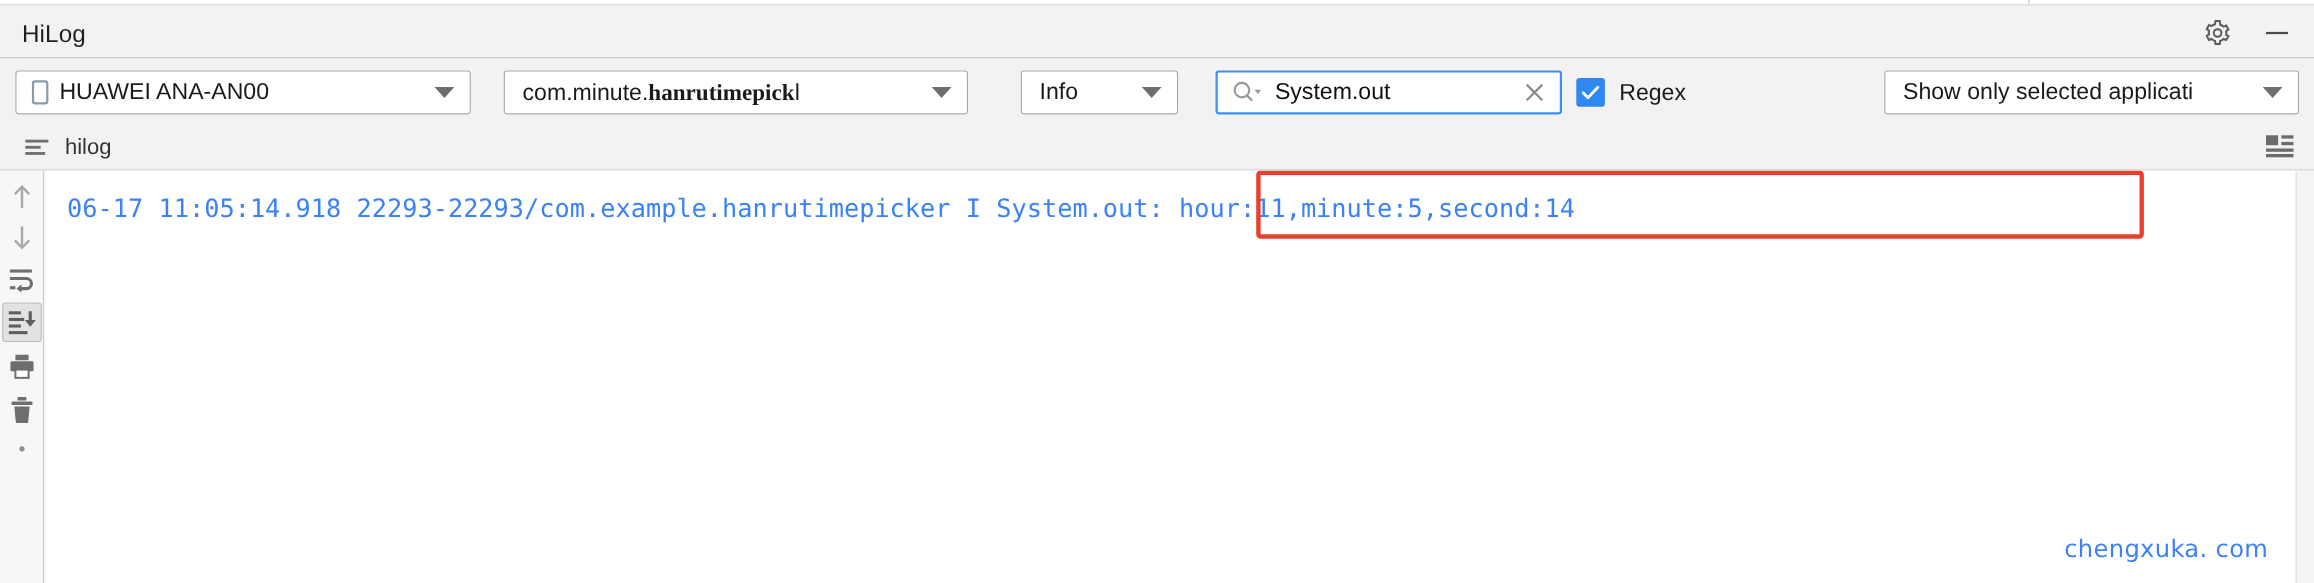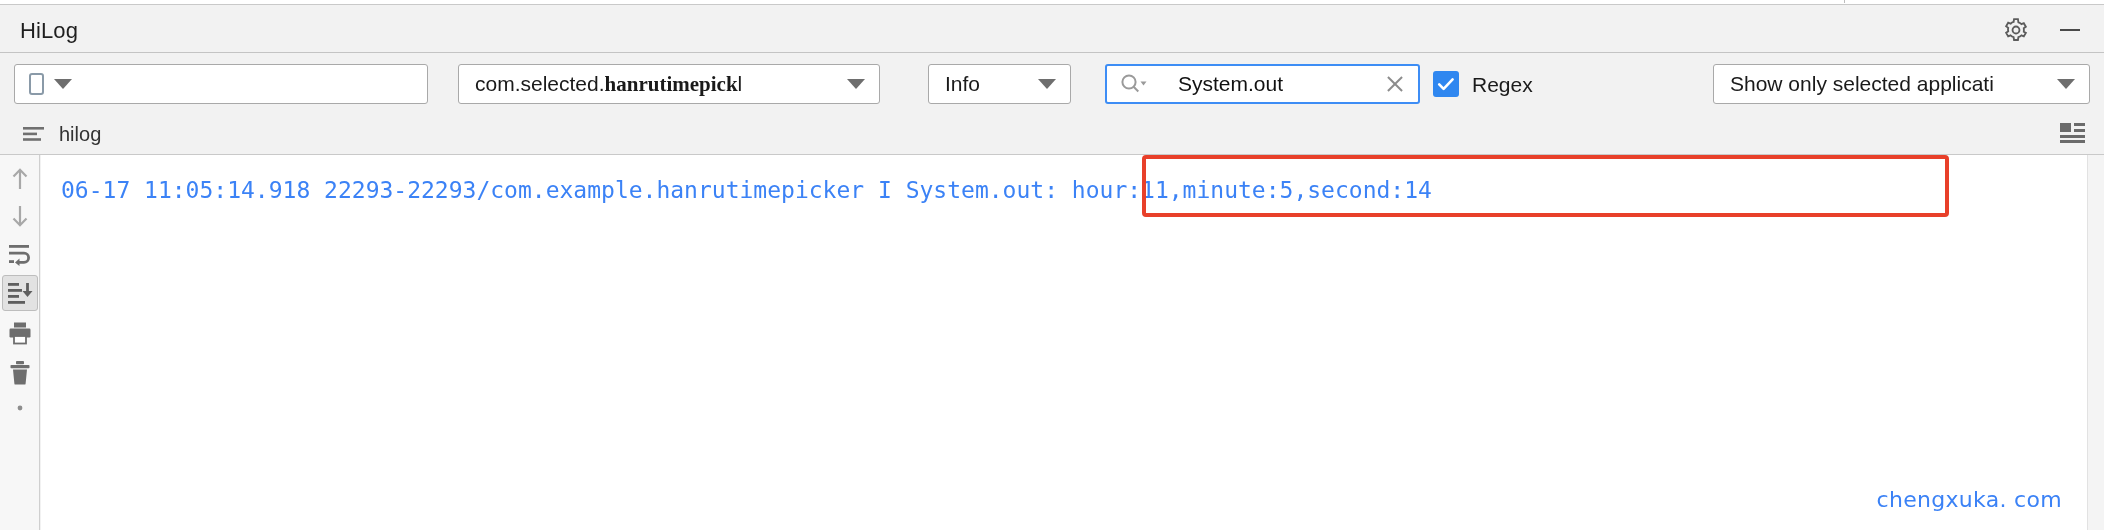--- a/index.html
+++ b/index.html
@@ -137,21 +137,20 @@
     left: 1105px;
     width: 315px;
     height: 40px;
     background: #ffffff;
     border: 2px solid #3d8df5;
     border-radius: 3px;
     box-sizing: border-box;
     display: flex;
     align-items: center;
     padding: 0 8px 0 12px;
-    gap: 19px;
   }
   .search-glyph {
     position: relative;
     width: 30px; height: 24px;
     flex: none;
     display: flex;
     align-items: center;
     cursor: pointer;
   }
   #search-value {
@@ -346,25 +345,26 @@
           <rect x="4" y="13" width="20" height="2" fill="#4a4a4a"></rect>
         </svg>
       </div>
     </div>
   </div>
 
   <div class="toolbar">
 
     <div class="combo" id="device-combo">
       <div class="phone-icon"></div>
+      <div class="label">HUAWEI ANA-AN00</div>
       <div class="caret"></div>
     </div>
 
     <div class="combo" id="package-combo">
-      <div class="label"><span>com.selected.</span><b>hanrutimepick</b><span>l</span></div>
+      <div class="label"><span>com.minute.</span><b>hanrutimepick</b><span>l</span></div>
       <div class="caret"></div>
     </div>
 
     <div class="combo" id="level-combo">
       <div class="label">Info</div>
       <div class="caret"></div>
     </div>
 
     <div id="search-box">
       <div class="search-glyph">

